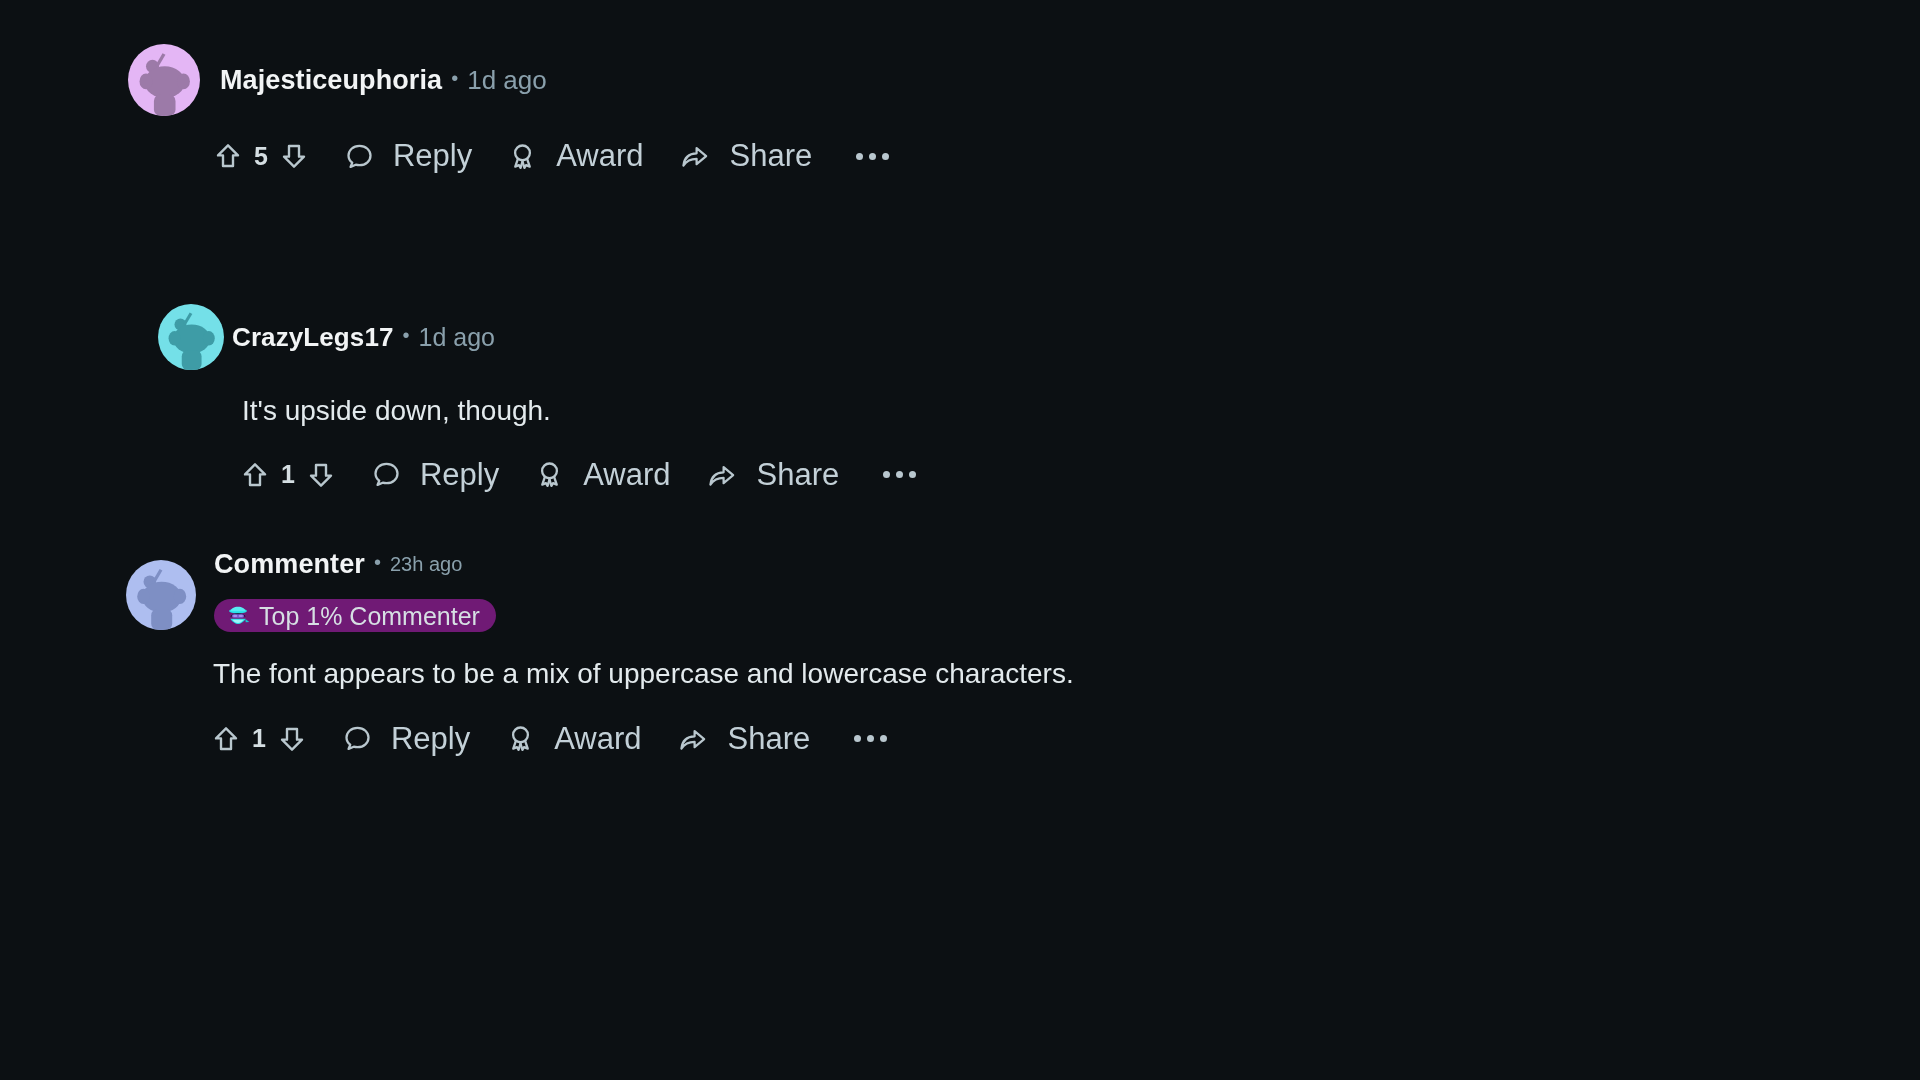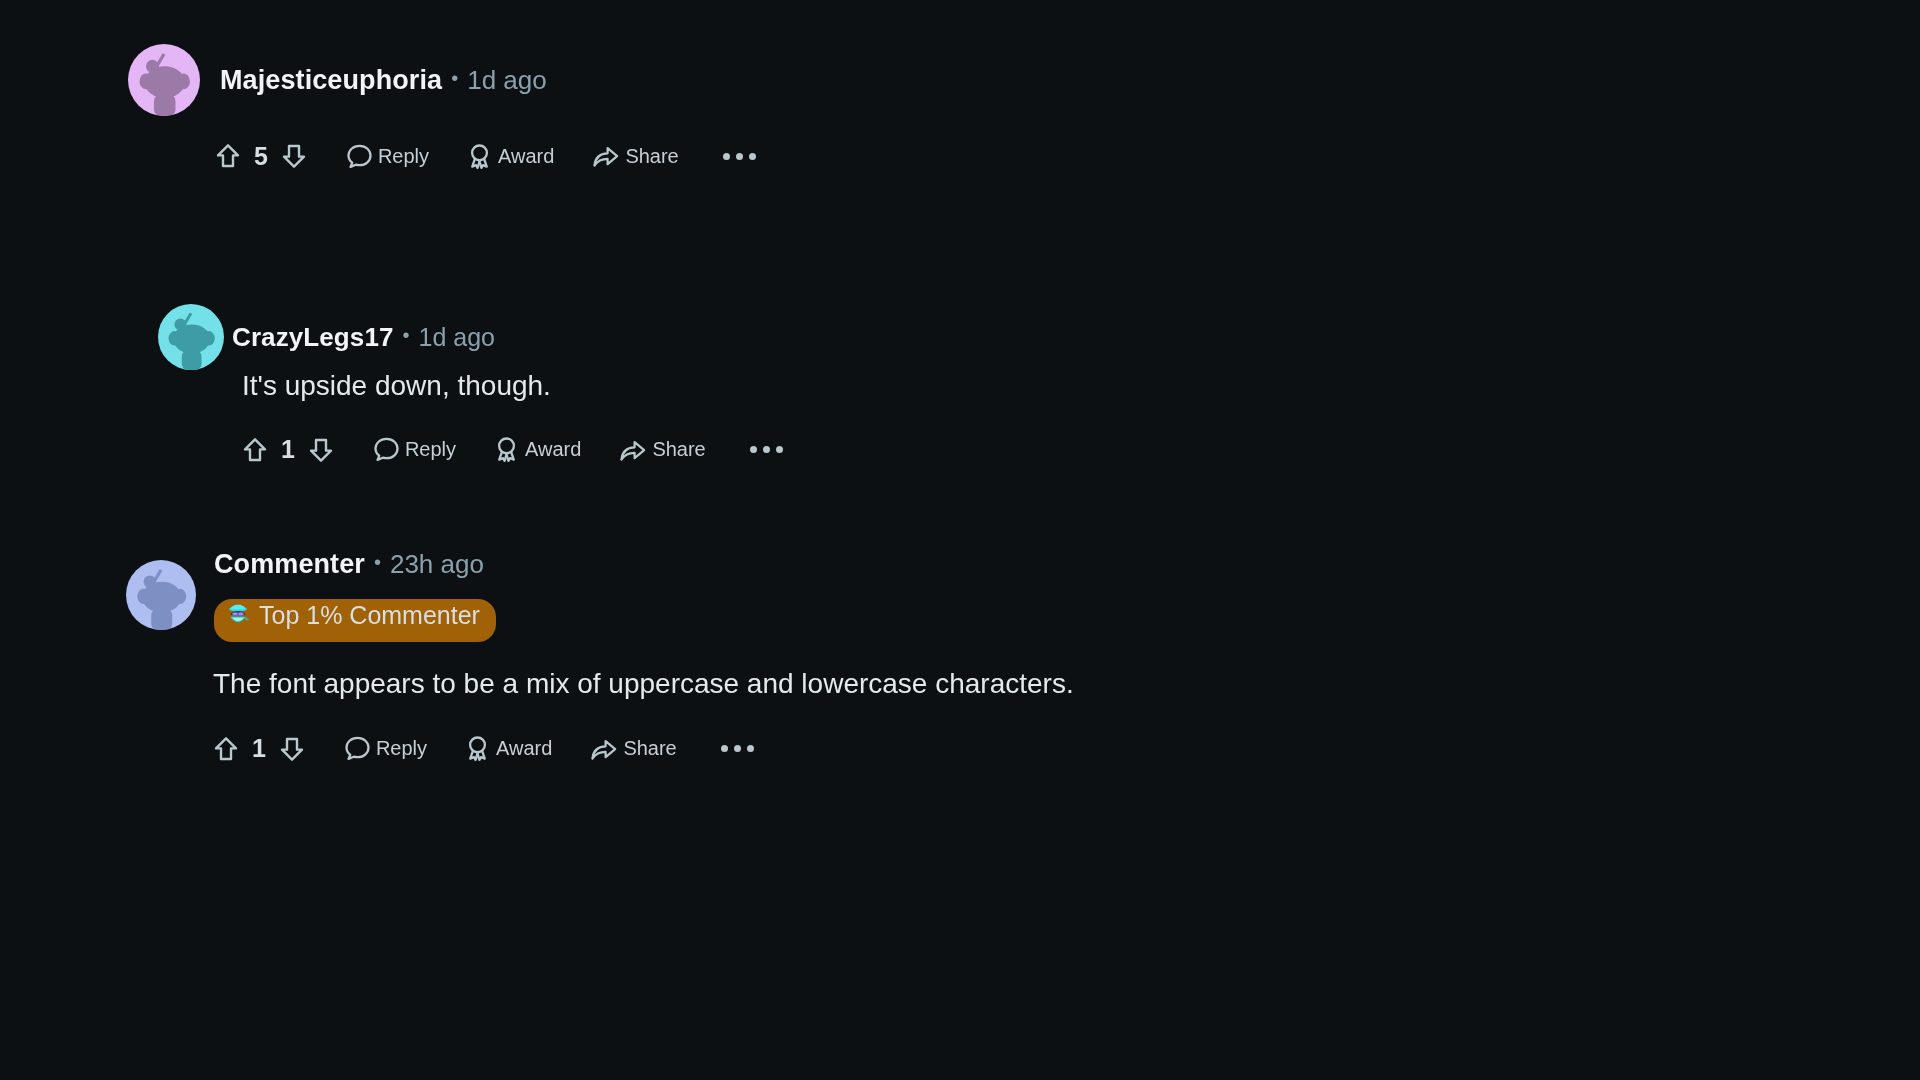--- a/index.html
+++ b/index.html
@@ -70,24 +70,24 @@
   }
 
   
   .badge-row {
     display: flex;
     align-items: center;
   }
 
   .badge {
     display: inline-flex;
-    align-items: flex-end;
-    background: #a16207;
+    align-items: flex-start;
+    background: #701a75;
     border-radius: 18px;
-    padding: 5px 16px 14px 11px;
+    padding: 5px 16px 4px 11px;
     height: 24px;
   }
 
   .badge .bicon {
     width: 26px;
     height: 26px;
     margin-right: 8px;
     flex: 0 0 auto;
   }
 
@@ -143,22 +143,22 @@
     font-weight: 600;
     margin: 0 11px;
     min-width: 10px;
     text-align: center;
   }
 
   .act-sep { width: 36px; }
 
   .alabel {
     color: #c3d0d7;
-    font-size: 20px;
-    margin-left: 4px;
+    font-size: 31px;
+    margin-left: 19px;
     white-space: nowrap;
   }
 
   .ico-comment { width: 29px; height: 29px; }
   .ico-award   { width: 29px; height: 29px; }
   .ico-share   { width: 31px; height: 28px; }
 
   .dots {
     display: inline-flex;
     align-items: center;
@@ -266,21 +266,21 @@
             <ellipse cx="77" cy="52" rx="9" ry="11"></ellipse>
             <rect x="36" y="70" width="30" height="30" rx="9"></rect>
           </g>
         </svg>
       </span>
       <span class="uname" style="margin-left:8px; font-size:26px;">CrazyLegs17</span>
       <span class="dot">•</span>
       <span class="tstamp" style="font-size:25px;">1d ago</span>
     </div>
 
-    <div class="c-body" style="margin-left:84px; ">It's upside down, though.</div>
+    <div class="c-body" style="margin-left:84px; margin-top:25px;">It's upside down, though.</div>
 
     <div class="c-actions" style="margin-left:82px; margin-top:23px;">
 
       <span class="votebox">
         <span class="act">
           <svg class="vote-ico" viewBox="0 0 24 24">
             <path d="M12 3.5 L20 11.5 L16 11.5 L16 20 L8 20 L8 11.5 L4 11.5 Z"></path>
           </svg>
         </span>
         <span class="score">1</span>
@@ -340,21 +340,21 @@
             <path d="M38 30 L48 13 L52 15 L42 32 Z"></path>
             <ellipse cx="51" cy="53" rx="28" ry="22"></ellipse>
             <ellipse cx="25" cy="52" rx="9" ry="11"></ellipse>
             <ellipse cx="77" cy="52" rx="9" ry="11"></ellipse>
             <rect x="36" y="70" width="30" height="30" rx="9"></rect>
           </g>
         </svg>
       </span>
       <span class="uname" style="margin-left:88px; font-size:27px;">Commenter</span>
       <span class="dot">•</span>
-      <span class="tstamp" style="font-size:26px;">23h ago</span>
+      <span class="tstamp" style="font-size:20px;">23h ago</span>
     </div>
 
     <div class="badge-row" style="margin-left:88px; margin-top:11px;">
       <span class="badge">
         <span class="bicon">
           <svg viewBox="0 0 32 32">
             <ellipse cx="16" cy="8.5" rx="11" ry="3.1" fill="#25e0e8"></ellipse>
             <path d="M7 9 C7.5 5.5 11 3.5 16 3.5 C21 3.5 24.5 5.5 25 9 Z" fill="#57ecf2"></path>
             <path d="M16 11.5 C11.5 11.5 8 13 6.5 15.5 L25.5 15.5 C24 13 20.5 11.5 16 11.5 Z" fill="#0d1a33"></path>
             <rect x="8.5" y="12.5" width="15" height="4.4" rx="2.2" fill="#7b5cd6"></rect>

